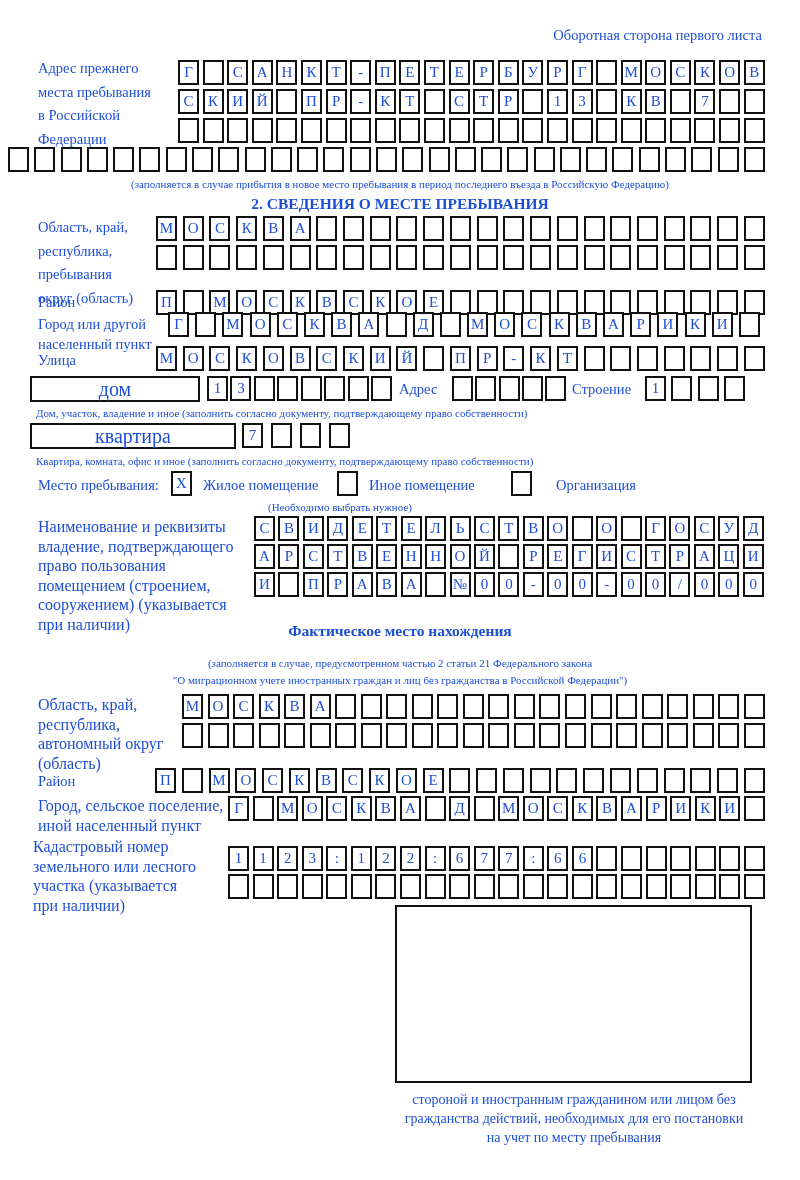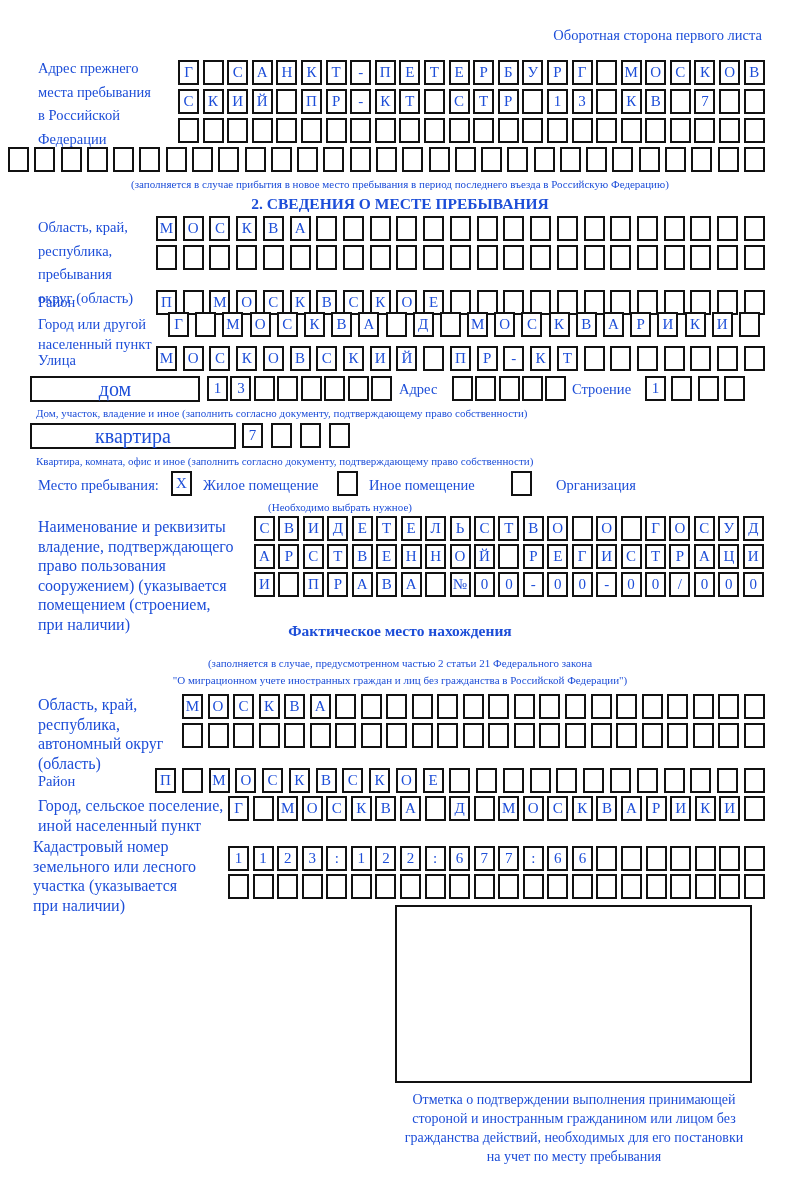--- a/index.html
+++ b/index.html
@@ -338,22 +338,22 @@
   <span class="abs cbox" style="left:337px; top:471px;"></span>
   <div class="abs label" style="left:369px; top:474px;">Иное помещение</div>
   <span class="abs cbox" style="left:511px; top:471px;"></span>
   <div class="abs label" style="left:556px; top:474px;">Организация</div>
   <div class="abs caption center" style="left:240px; top:499px; width:200px;">(Необходимо выбрать нужное)</div>
 
   <div class="abs label-tight" style="left:38px; top:517px; width:210px;">
       <div>Наименование и реквизиты</div>
       <div>владение, подтверждающего</div>
       <div>право пользования</div>
+      <div>помещением (строением,</div>
       <div>сооружением) (указывается</div>
-      <div>помещением (строением,</div>
       <div>при наличии)</div>
     </div>
   <div class="abs boxrow" style="left:254px; top:516px; width:510px;">
       <span class="cbox">С</span>
       <span class="cbox">В</span>
       <span class="cbox">И</span>
       <span class="cbox">Д</span>
       <span class="cbox">Е</span>
       <span class="cbox">Т</span>
       <span class="cbox">Е</span>
@@ -588,19 +588,18 @@
       <span class="cbox"></span>
       <span class="cbox"></span>
       <span class="cbox"></span>
       <span class="cbox"></span>
       <span class="cbox"></span>
       <span class="cbox"></span>
     </div>
 
   <div class="abs stamp" style="left:395px; top:905px; width:357px; height:178px;"></div>
   <div class="abs center" style="left:374px; top:1090px; width:400px; font-size:14px; line-height:19px;">
-      <div>Отметка о подтверждении выполнения принимающей</div>
       <div>стороной и иностранным гражданином или лицом без</div>
       <div>гражданства действий, необходимых для его постановки</div>
       <div>на учет по месту пребывания</div>
     </div>
 
 </div>
 
 </body></html>

